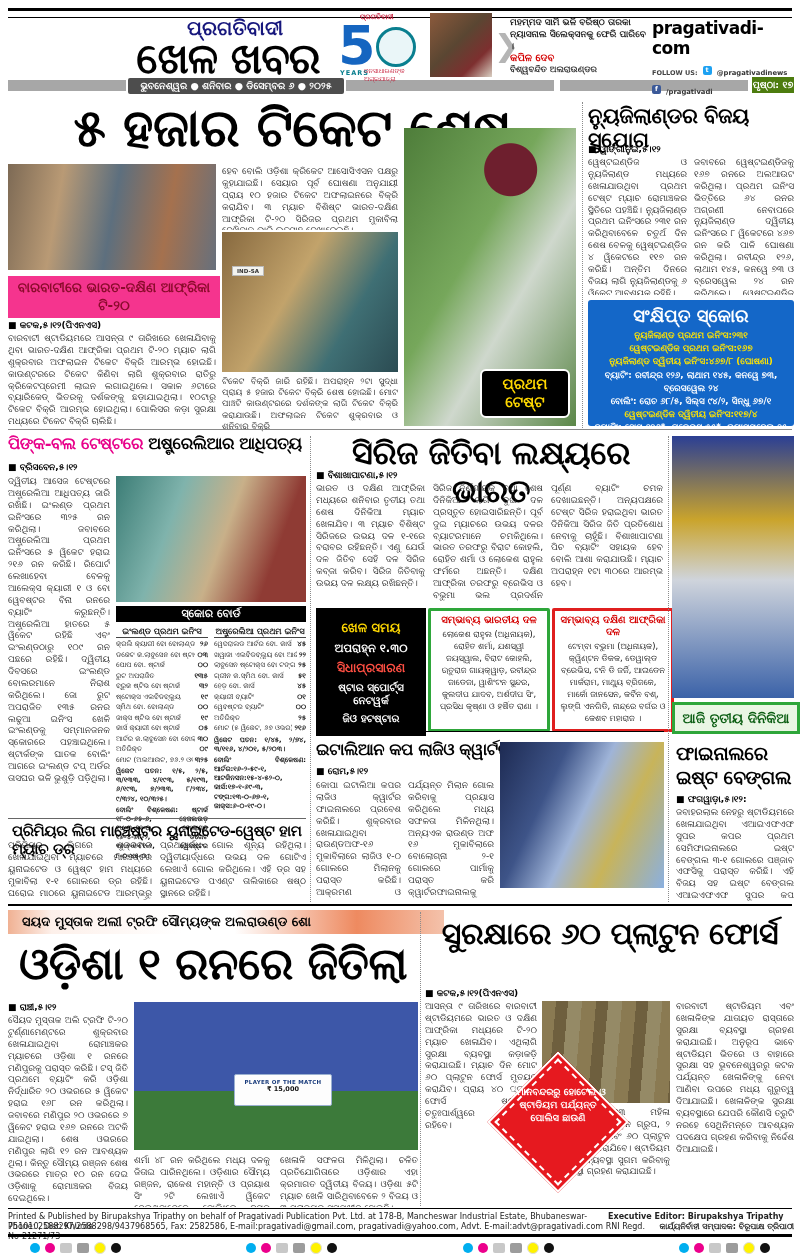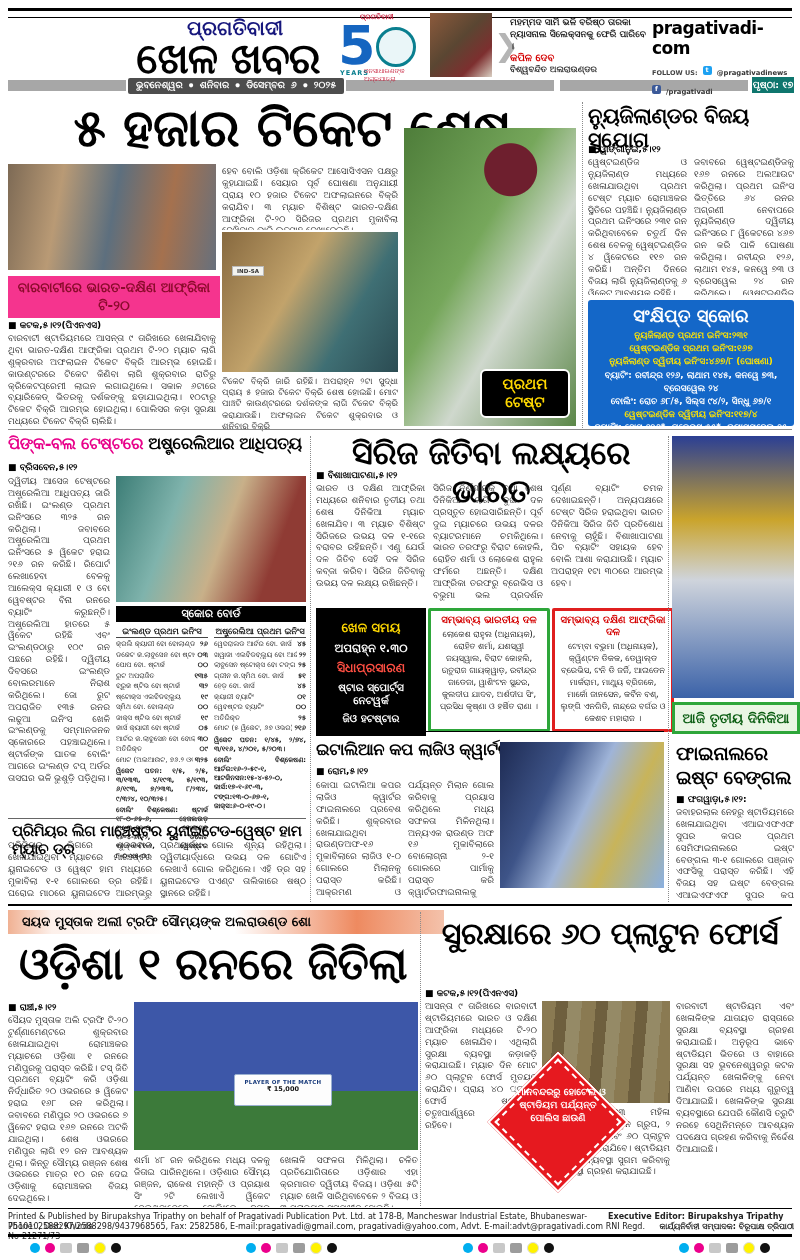--- a/index.html
+++ b/index.html
@@ -12,21 +12,21 @@
   .photo{background-size:cover;}
   .dotv{border-left:1px dotted #8c8c8c;}
   .hline{background:#000;}
   .grayline{background:#8a8a8a;}
   .caption{font-size:8.6px;line-height:1.3;text-align:justify;color:#1c1c1c;}
   
   .brand{font-size:20px;font-weight:bold;color:#16167c;text-align:center;}
   .section-title{font-size:42px;font-weight:bold;color:#000;text-align:center;letter-spacing:-1px;}
   .graybar{background:#a7a7a7;}
   .datepill{background:#4d4d4d;color:#fff;font-size:9.5px;font-weight:bold;text-align:center;line-height:16px;border-radius:2px;}
-  .pagebox{background:#0f766e;color:#fff;font-size:9.5px;font-weight:bold;text-align:center;line-height:16px;}
+  .pagebox{background:#4d7c0f;color:#fff;font-size:9.5px;font-weight:bold;text-align:center;line-height:16px;}
   .logo5{font-size:54px;font-weight:bold;color:#1565c0;line-height:1;}
   .logoring{width:34px;height:34px;border:3px solid #0a7f8f;border-radius:50%;background:#eaf6f8;}
   .logoyears{font-size:6.5px;font-weight:bold;color:#0a7f8f;letter-spacing:1px;}
   .logobrand{font-size:7px;color:#c41230;font-weight:bold;}
   .logotag{font-size:6.5px;color:#c41230;}
   .quote{font-size:9px;font-weight:bold;line-height:1.35;color:#222;}
   .qauthor{font-size:10px;font-weight:bold;color:#d40000;}
   .qdesc{font-size:8.5px;font-weight:bold;color:#333;}
   .site{font-size:17px;font-weight:bold;color:#000;letter-spacing:-.5px;}
   .follow{font-size:6.5px;font-weight:bold;color:#444;}
@@ -86,21 +86,21 @@
 <body>
 
 <div class="page">
 
   <div class="abs" style="left:8px;top:8px;width:784px;height:6px;border-top:3px solid #000;border-bottom:1px solid #000;"></div>
 
   <div class="abs brand" style="left:135px;top:16px;width:200px;">ପ୍ରଗତିବାଦୀ</div>
   <div class="abs section-title" style="left:118px;top:34px;width:220px;">ଖେଳ ଖବର</div>
 
   <div class="abs graybar" style="left:8px;top:80px;width:118px;height:11px;"></div>
-  <div class="abs datepill" style="left:128px;top:78px;width:216px;height:16px;font-family:Liberation Mono, monospace;">ଭୁବନେଶ୍ୱର ● ଶନିବାର ● ଡିସେମ୍ବର ୬ ● ୨୦୨୫</div>
+  <div class="abs datepill" style="left:128px;top:78px;width:216px;height:16px;">ଭୁବନେଶ୍ୱର ● ଶନିବାର ● ଡିସେମ୍ବର ୬ ● ୨୦୨୫</div>
   <div class="abs graybar" style="left:346px;top:80px;width:208px;height:11px;"></div>
   <div class="abs graybar" style="left:560px;top:80px;width:188px;height:11px;"></div>
   <div class="abs pagebox" style="left:752px;top:77px;width:42px;height:16px;">ପୃଷ୍ଠା: ୧୭</div>
 
   <div class="abs" style="left:336px;top:13px;width:92px;height:64px;">
     <span class="abs logobrand" style="left:24px;top:0;">ପ୍ରଗତିବାଦୀ</span>
     <span class="abs logo5" style="left:2px;top:6px;">5</span>
     <span class="abs logoring" style="left:40px;top:14px;"></span>
     <span class="abs logoyears" style="left:4px;top:56px;">YEARS</span>
     <span class="abs logotag" style="left:28px;top:54px;width:64px;">ଜନସାଧାରଣଙ୍କ ଅଗ୍ରଯାତ୍ରା</span>

